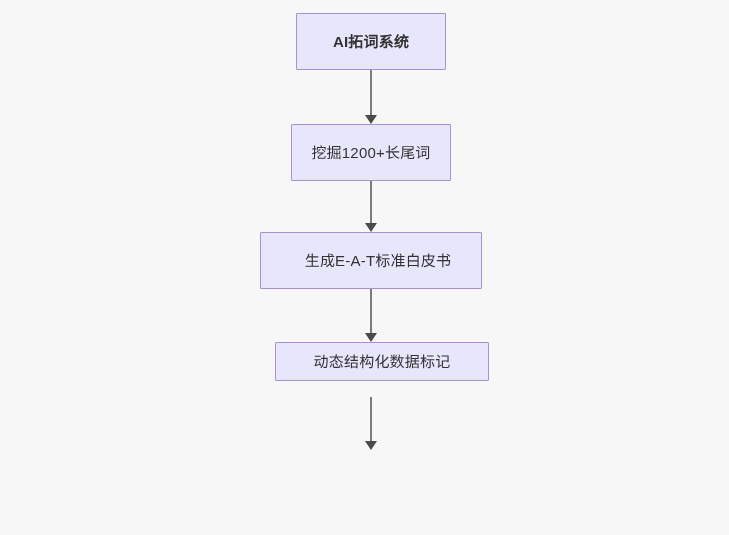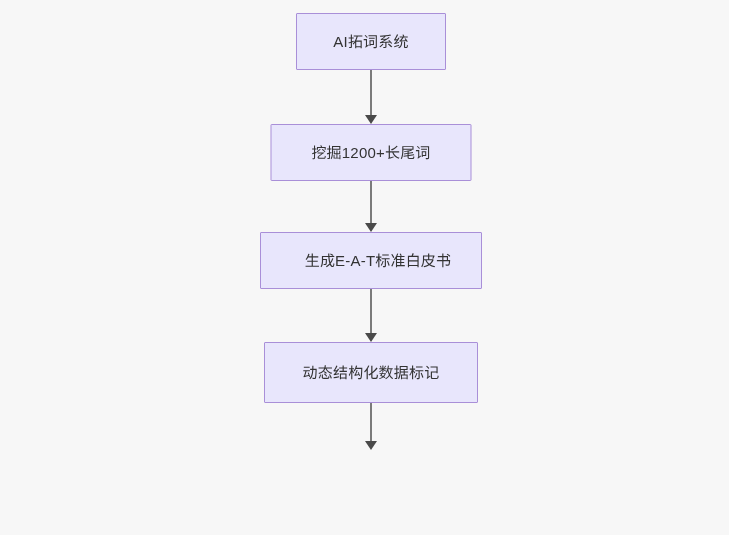--- a/index.html
+++ b/index.html
@@ -85,30 +85,30 @@
   <div class="edge" style="left:371px; top:289px; width:14px; height:53px;">
     <div class="edge-line" style="height:44px;"></div>
     <div class="edge-arrow"></div>
   </div>
 
   <div class="edge" style="left:371px; top:397px; width:14px; height:53px;">
     <div class="edge-line" style="height:44px;"></div>
     <div class="edge-arrow"></div>
   </div>
 
-  <div class="node" style="left:371px; top:13px; width:150px; height:57px;">
+  <div class="node" style="left:371px; top:13px; width:150px; height:57px;font-weight:bold;">
     <span class="node-label">AI拓词系统</span>
   </div>
 
-  <div class="node" style="left:371px; top:124px; width:201px; height:57px;">
+  <div class="node" style="left:371px; top:124px; width:160px; height:57px;">
     <span class="node-label">挖掘1200+长尾词</span>
   </div>
 
   <div class="node" style="left:371px; top:232px; width:222px; height:57px;padding-left:14px;">
     <span class="node-label">生成E-A-T标准白皮书</span>
   </div>
 
-  <div class="node" style="left:371px; top:342px; width:214px; height:61px;">
+  <div class="node" style="left:382px; top:342px; width:214px; height:39px;">
     <span class="node-label">动态结构化数据标记</span>
   </div>
 
 
 </div>
 
 </body></html>

